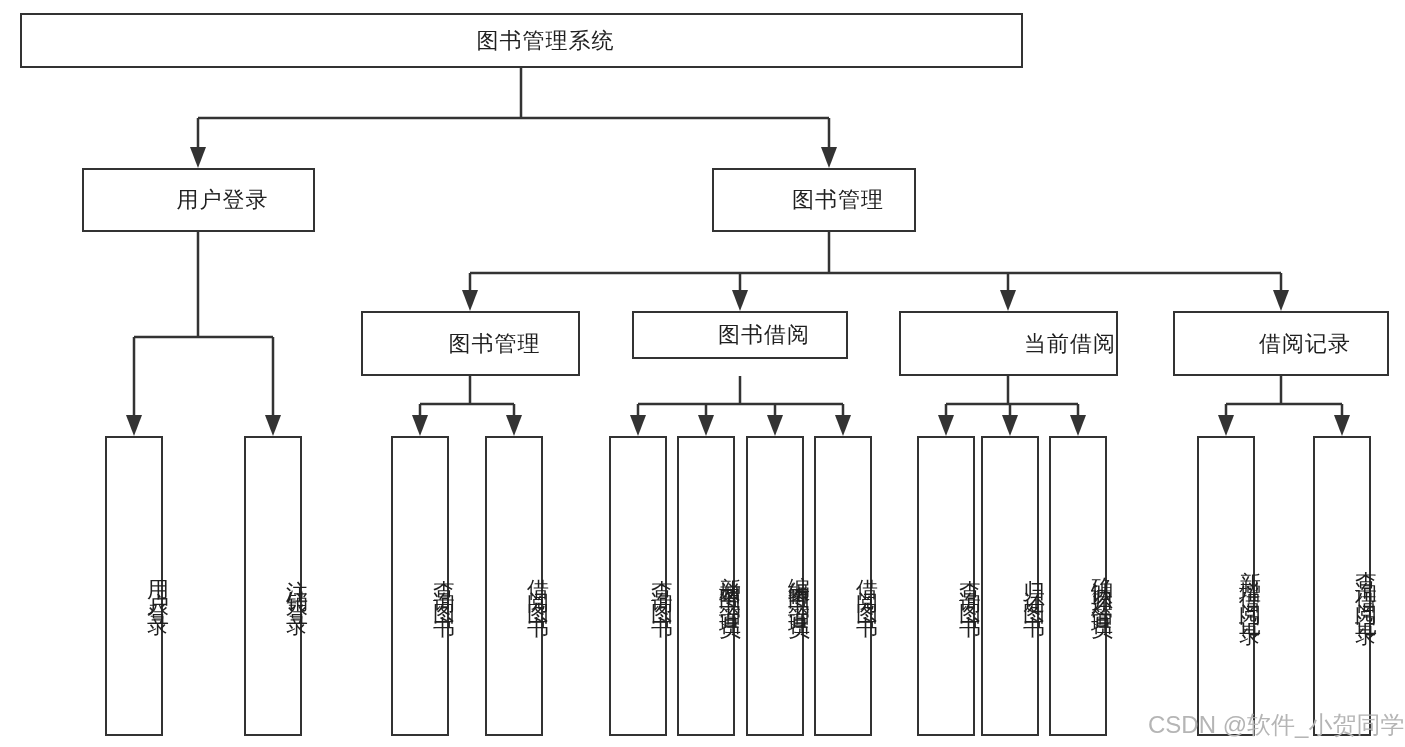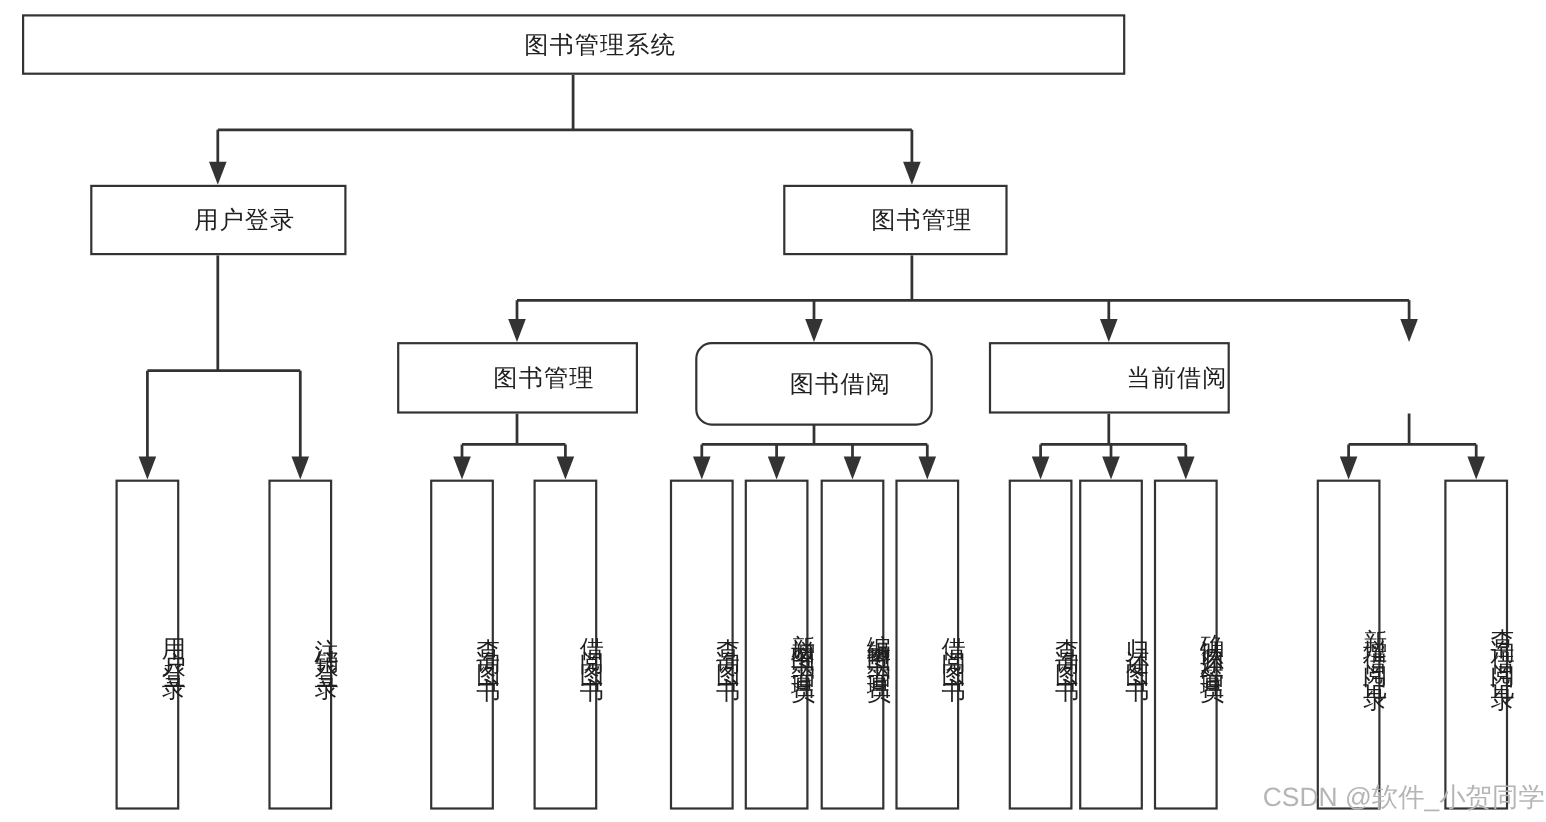--- a/index.html
+++ b/index.html
@@ -108,25 +108,28 @@
   <div class="node h-label" style="left:82px; top:168px; width:233px; height:64px;">
     <span>用户登录</span>
   </div>
   <div class="node h-label" style="left:712px; top:168px; width:204px; height:64px;">
     <span>图书管理</span>
   </div>
 
   <div class="node h-label" style="left:361px; top:311px; width:219px; height:65px;">
     <span>图书管理</span>
   </div>
-  <div class="node h-label" style="left:632px; top:311px; width:216px; height:76px;border-radius:15px;">
+  <div class="node h-label" style="left:632px; top:311px; width:216px; height:48px;">
     <span>图书借阅</span>
   </div>
   <div class="node h-label" style="left:899px; top:311px; width:219px; height:65px;justify-content:flex-end;">
     <span>当前借阅</span>
+  </div>
+  <div class="node h-label" style="left:1173px; top:311px; width:216px; height:65px;">
+    <span>借阅记录</span>
   </div>
 
   <div class="node leaf" style="left:105px; top:436px; width:58px; height:300px;">
     <span>用户登录</span>
   </div>
   <div class="node leaf" style="left:244px; top:436px; width:58px; height:300px;">
     <span>注销登录</span>
   </div>
 
   <div class="node leaf" style="left:391px; top:436px; width:58px; height:300px;">

